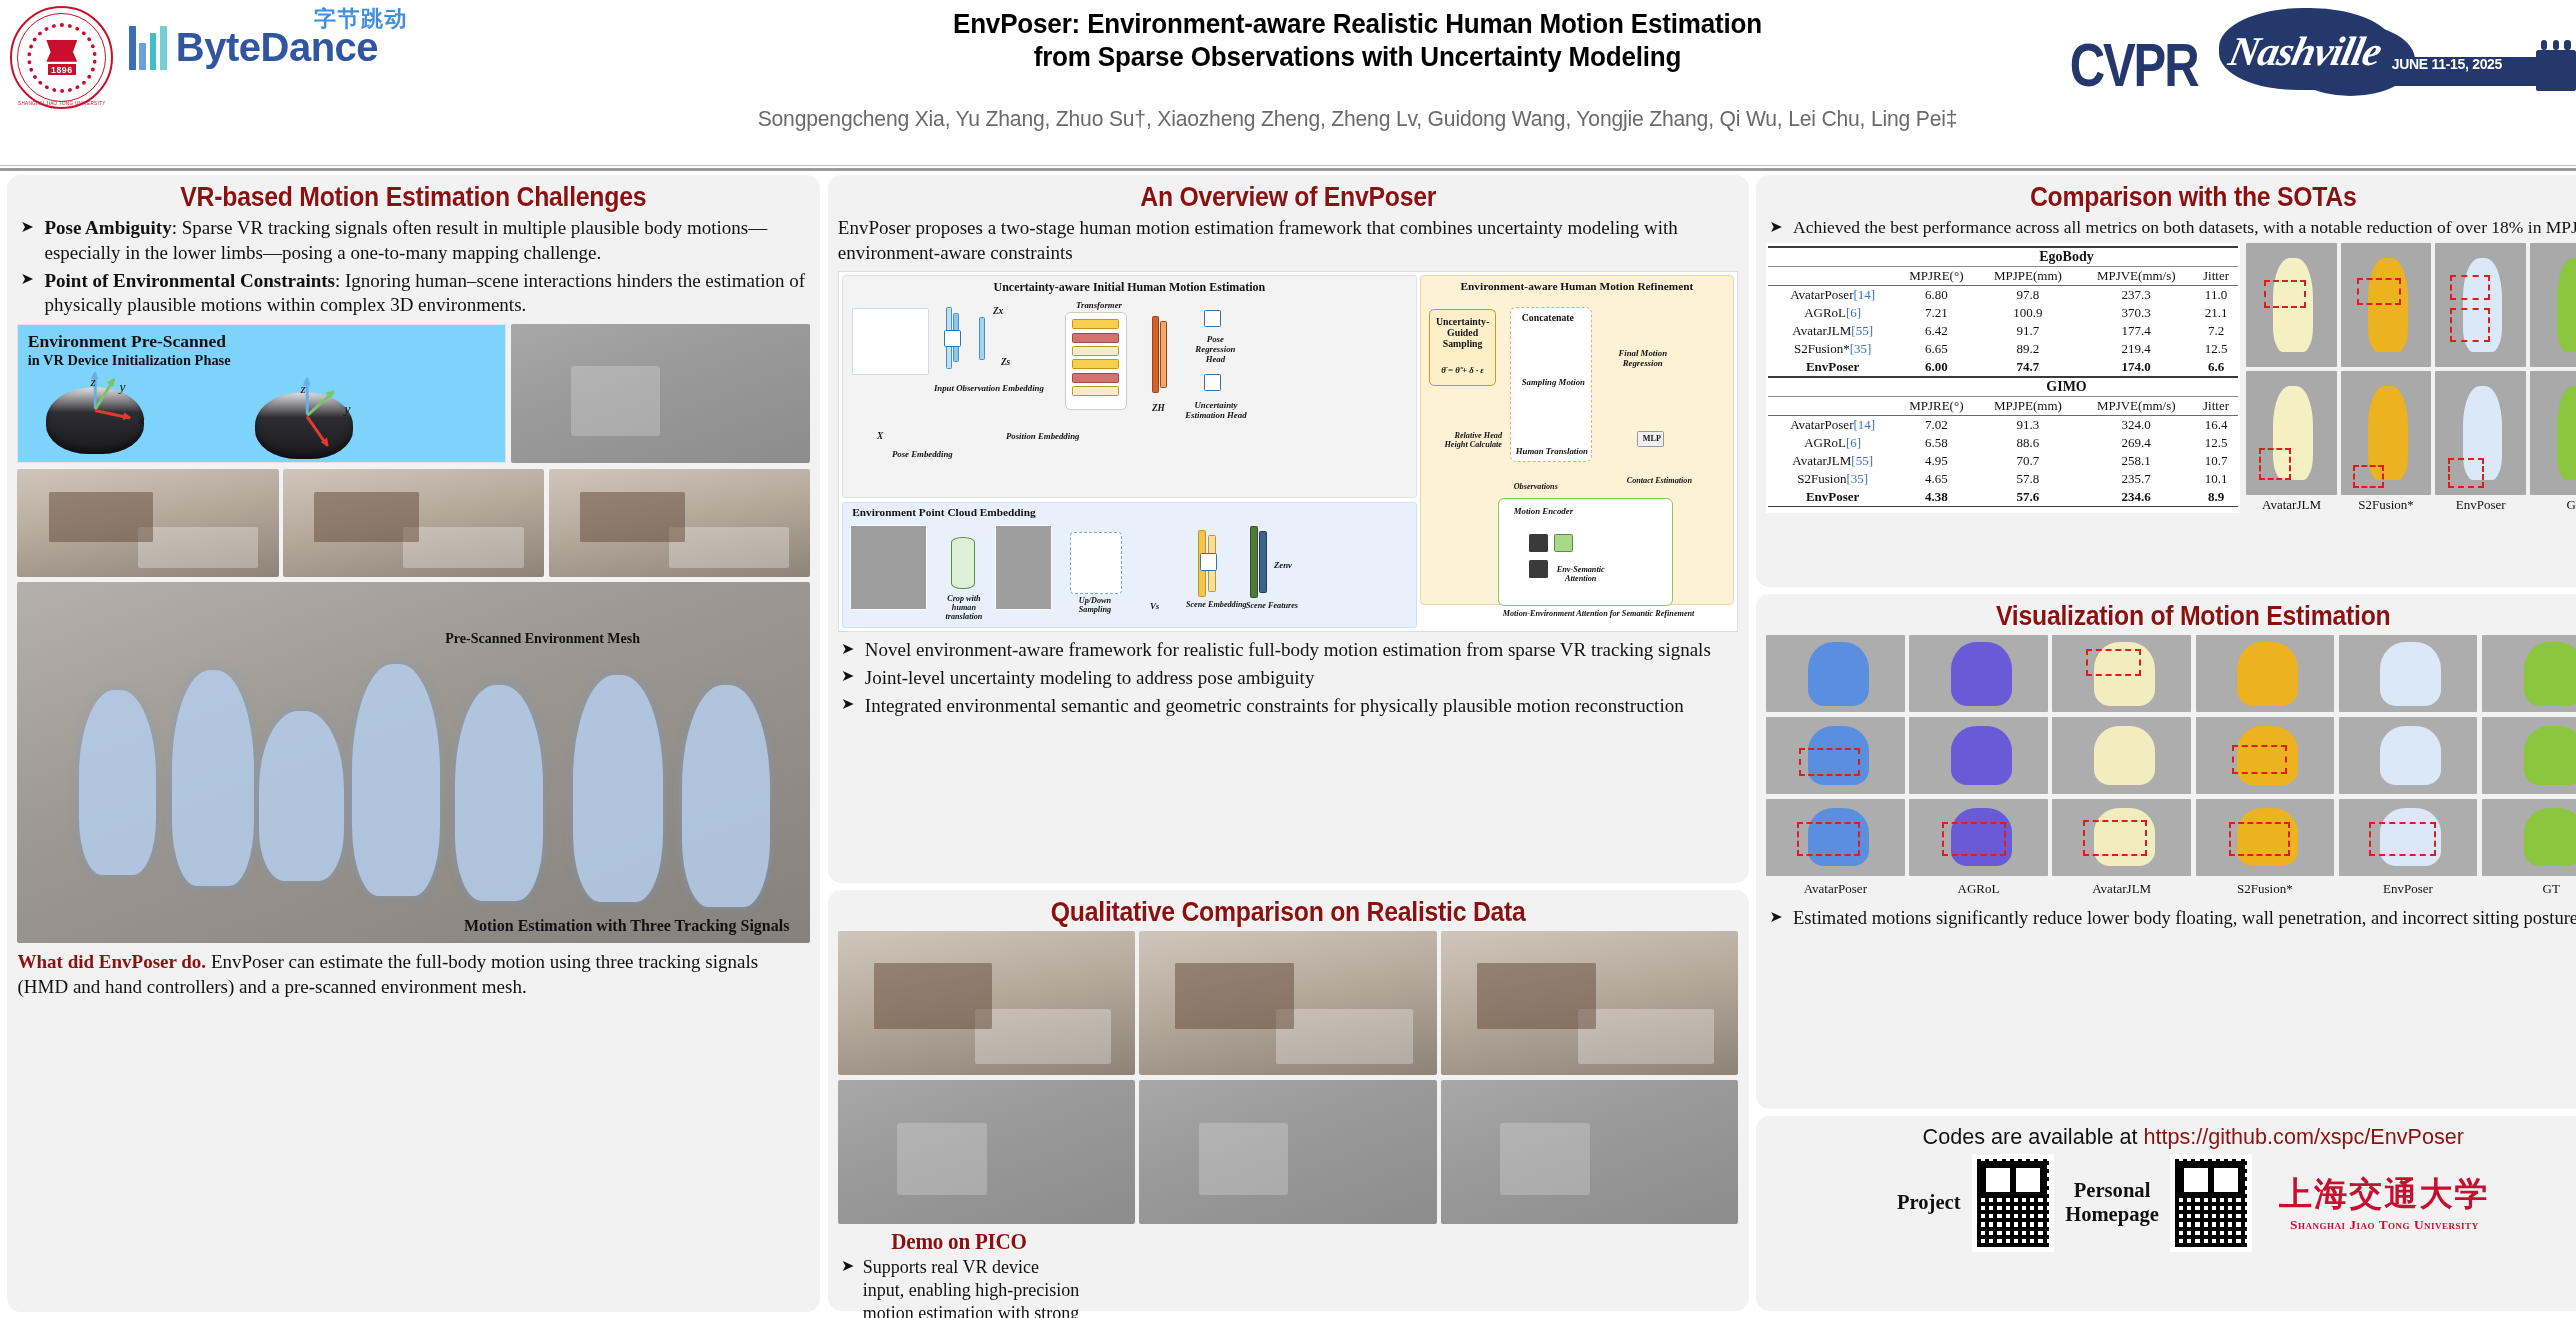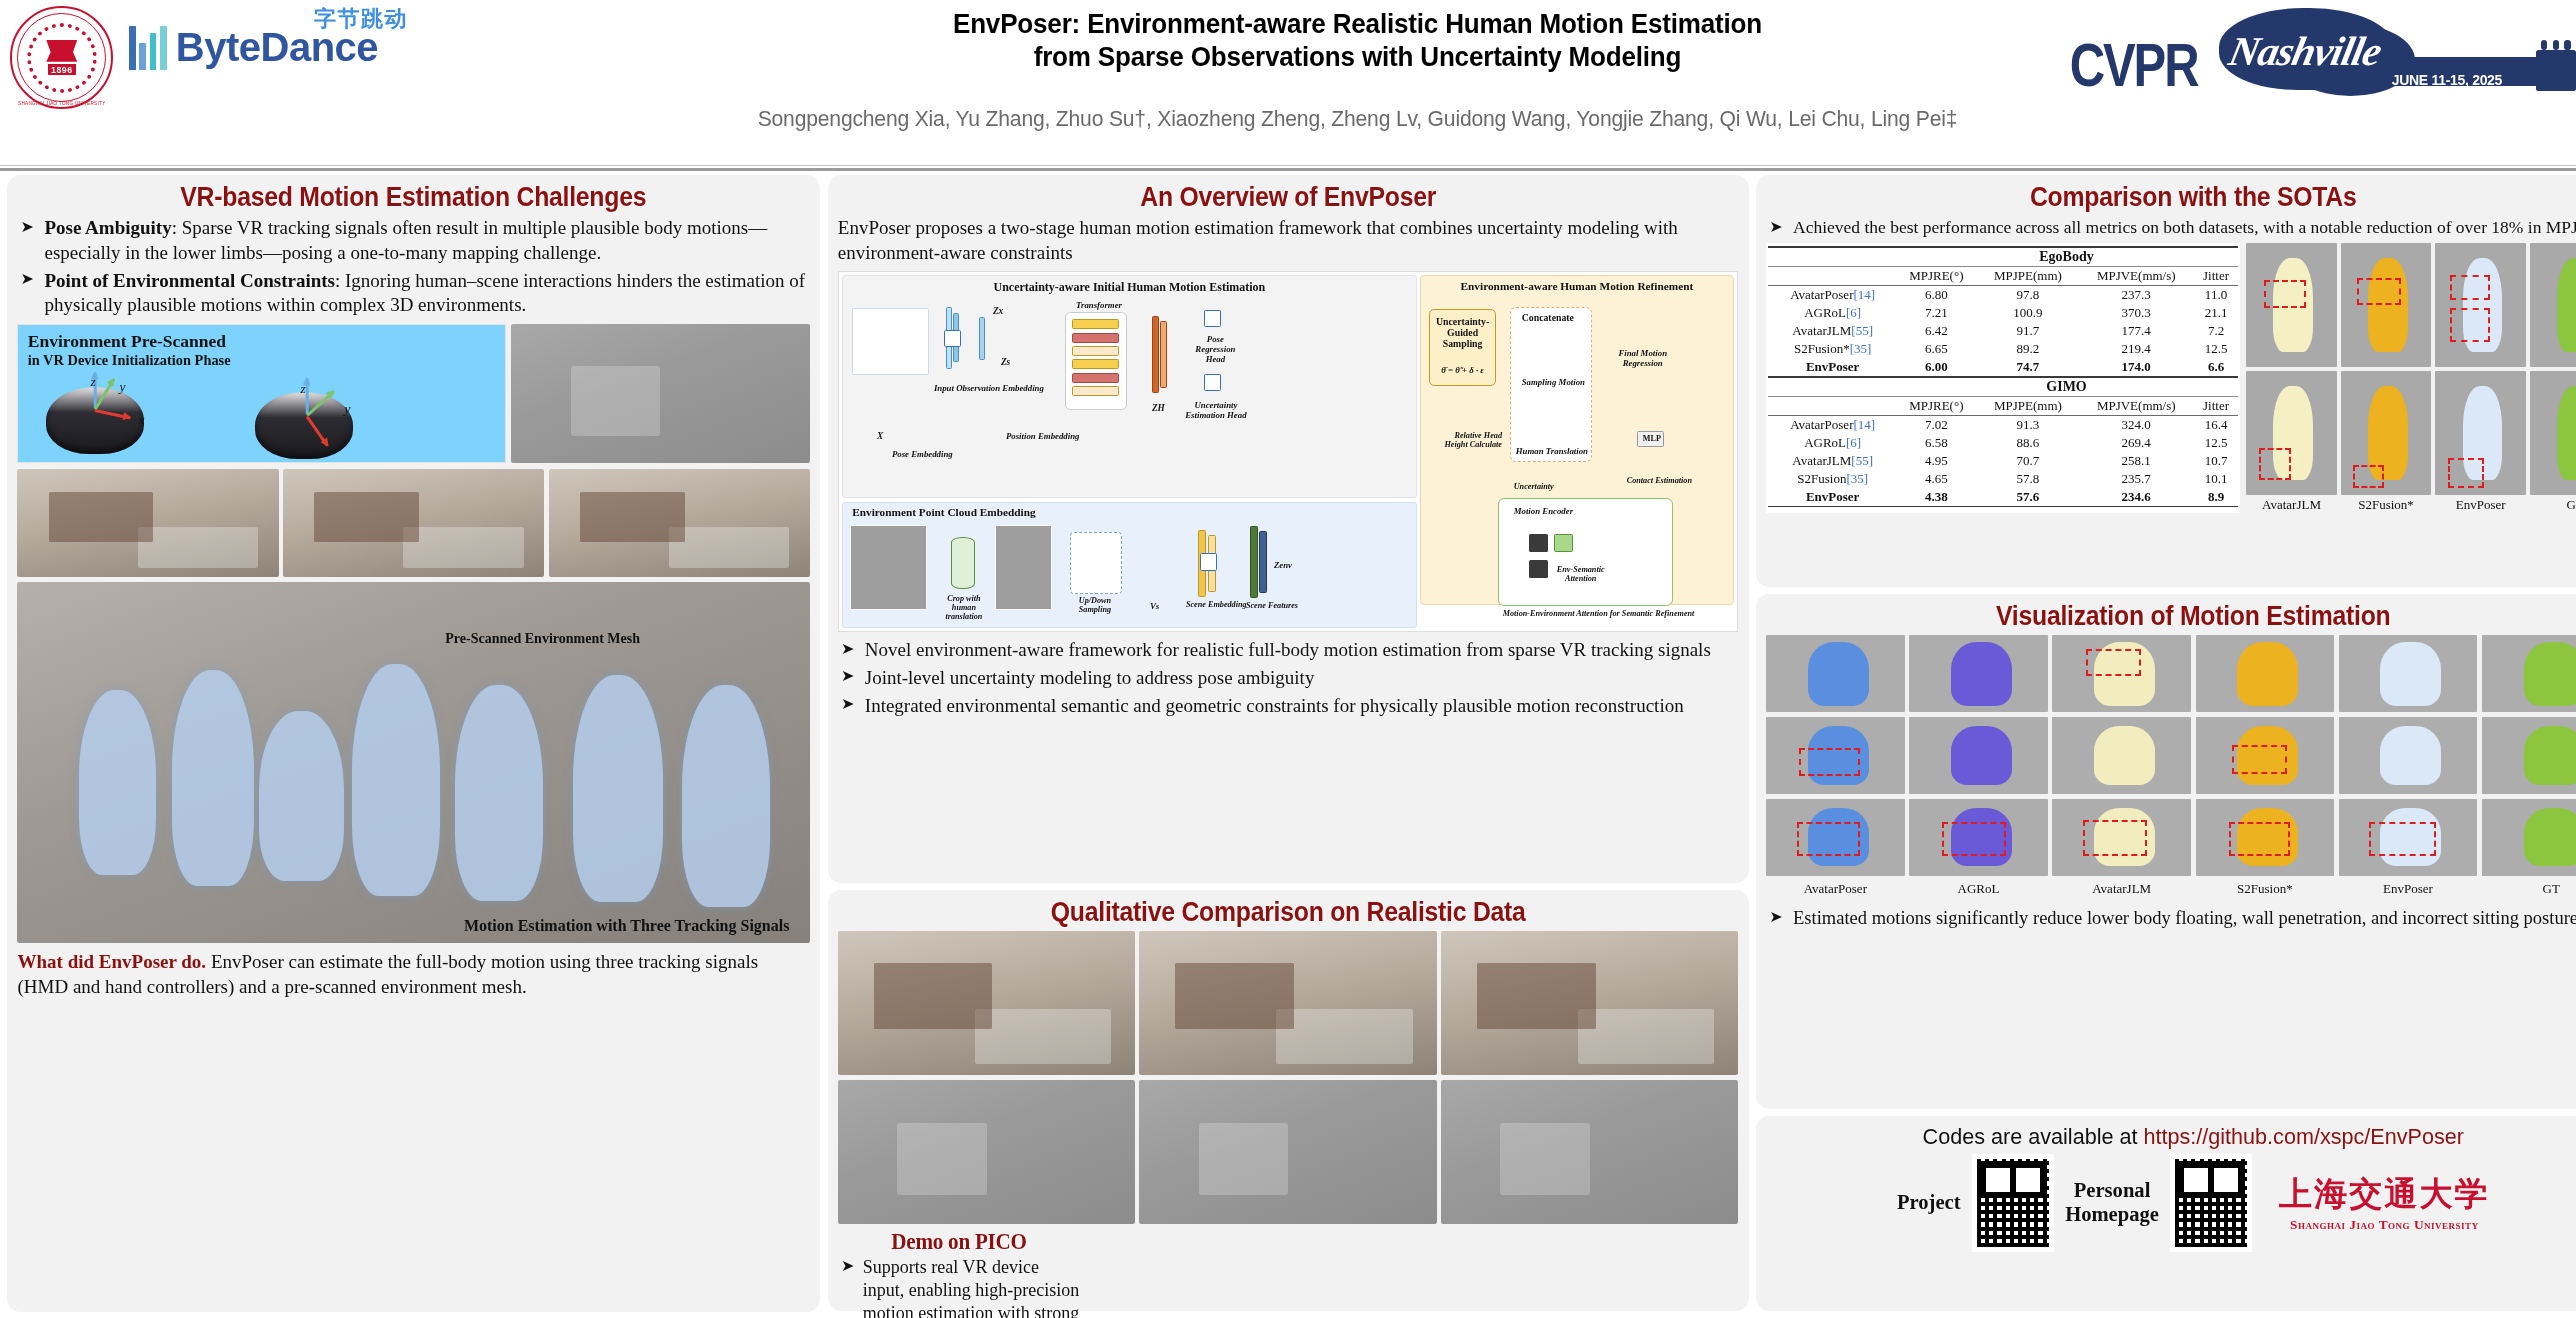--- a/index.html
+++ b/index.html
@@ -46,21 +46,21 @@
   .cvpr .cv-text { position: absolute; left: 0; top: 21.6px; font-family: "Liberation Sans", sans-serif; font-weight: bold;
         font-size: 49px; color: #24386b; letter-spacing: -2.1px; transform: scaleY(1.25); transform-origin: left top;}
   .cvpr .guitar-body { position: absolute; left: 149px; top: 0px; width: 175px; height: 82px; background: #24386b; border-radius: 48% 48% 45% 45%; }
   .cvpr .guitar-body2 { position: absolute; left: 216px; top: 15.5px; width: 129px; height: 72px; background: #24386b; border-radius: 50%; }
   .cvpr .neck { position: absolute; left: 309px; top: 49px; width: 170px; height: 29px; background: #24386b; border-radius: 2.1px;}
   .cvpr .headstock { position: absolute; left: 466px; top: 42px; width: 40px; height: 41px; background: #24386b; border-radius: 2.6px;}
   .cvpr .pegs { position: absolute; left: 471px; top: 32px; display: flex; gap: 5.7px;}
   .cvpr .pegs b { display: block; width: 6.2px; height: 10.3px; background: #24386b; border-radius: 3.1px;}
   .cvpr .nash { position: absolute; left: 160px; top: 18.5px; font-family: "Liberation Serif", serif; font-style: italic;
         font-size: 41px; color: #fff; font-weight: bold; transform: skewX(-12deg); letter-spacing: -1px;}
-  .cvpr .dates { position: absolute; left: 322px; top: 64px; color: #fff; font-family: "Liberation Sans", sans-serif;
+  .cvpr .dates { position: absolute; left: 322px; top: 48px; color: #fff; font-family: "Liberation Sans", sans-serif;
         font-weight: bold; font-size: 14px; letter-spacing: -0.3px;}
 
   
   .cols { position: absolute; top: 175px; left: 0; width: 2638px; height: 1144px; display: flex; gap: 7.2px; padding: 0 7.2px; }
   .col { display: flex; flex-direction: column; gap: 7.2px; }
   .col-left  { width: 814px; }
   .col-mid   { width: 922px; }
   .col-right { width: 876px; }
 
   .card { background: #f2f2f2; border-radius: 13.4px; padding: 7.2px 10.3px 9.3px; }
@@ -305,21 +305,21 @@
             <div class="arch-t" style="left:50%;top:4.1px;transform:translateX(-50%);font-size:11.3px;white-space:nowrap">Environment-aware Human Motion Refinement</div>
             <div class="blk" style="left:8.2px;top:33px;width:67px;height:77px;background:#fdefc8;border:1px solid #c79a1c;border-radius:5.2px"></div>
             <div class="arch-t" style="left:13.4px;top:40px;width:57px;text-align:center;font-size:9.8px">Uncertainty-Guided Sampling</div>
             <div class="arch-t" style="left:13.4px;top:89px;width:57px;text-align:center;font-size:8.8px;font-style:italic">θ̄ = θ̃ + δ · ε</div>
             <div class="blk" style="left:89px;top:31px;width:82px;height:155px;background:#fff;border:1.5px dashed #f0a86c;border-radius:6.2px"></div>
             <div class="arch-t" style="left:101px;top:36px;font-size:9.8px">Concatenate</div>
             <div class="arch-t" style="left:101px;top:101px;font-size:8.8px;font-style:italic">Sampling Motion</div>
             <div class="arch-t" style="left:95px;top:170px;font-size:8.8px;font-style:italic">Human Translation</div>
             <div class="arch-t" style="left:191px;top:72px;width:62px;font-size:8.8px;font-style:italic;text-align:center">Final Motion Regression</div>
             <div class="arch-t" style="left:9.3px;top:155px;width:72px;text-align:right;font-size:8.2px;font-style:italic">Relative Head Height Calculate</div>
-            <div class="arch-t" style="left:93px;top:206px;font-size:8.2px;font-style:italic">Uncertainty</div>
+            <div class="arch-t" style="left:93px;top:206px;font-size:8.2px;font-style:italic">Observations</div>
             <div class="arch-t" style="left:206px;top:200px;font-size:8.2px;font-style:italic">Contact Estimation</div>
             <div class="blk" style="left:216px;top:155px;width:27px;height:16.5px;background:#f0f0f0;border:0.5px solid #999;border-radius:1.5px"></div>
             <div class="arch-t" style="left:222px;top:158px;font-size:8.2px">MLP</div>
             <div class="blk" style="left:77px;top:222px;width:175px;height:108px;background:#fff;border:1.5px solid #8ec36a;border-radius:6.2px"></div>
             <div class="arch-t" style="left:93px;top:230px;font-size:8.8px;font-style:italic">Motion Encoder</div>
             <div class="blk" style="left:108px;top:258px;width:19.6px;height:18.5px;background:#3a3a3a"></div>
             <div class="blk" style="left:108px;top:284px;width:19.6px;height:18.5px;background:#3a3a3a"></div>
             <div class="blk" style="left:133px;top:258px;width:19.6px;height:18.5px;background:#a8d98b;border:0.5px solid #5b8f3c"></div>
             <div class="arch-t" style="left:129px;top:289px;font-size:8.2px;font-style:italic;width:62px;text-align:center">Env-Semantic Attention</div>
             <div class="arch-t" style="left:82px;top:333px;font-size:8.2px;font-style:italic">Motion-Environment Attention for Semantic Refinement</div>

